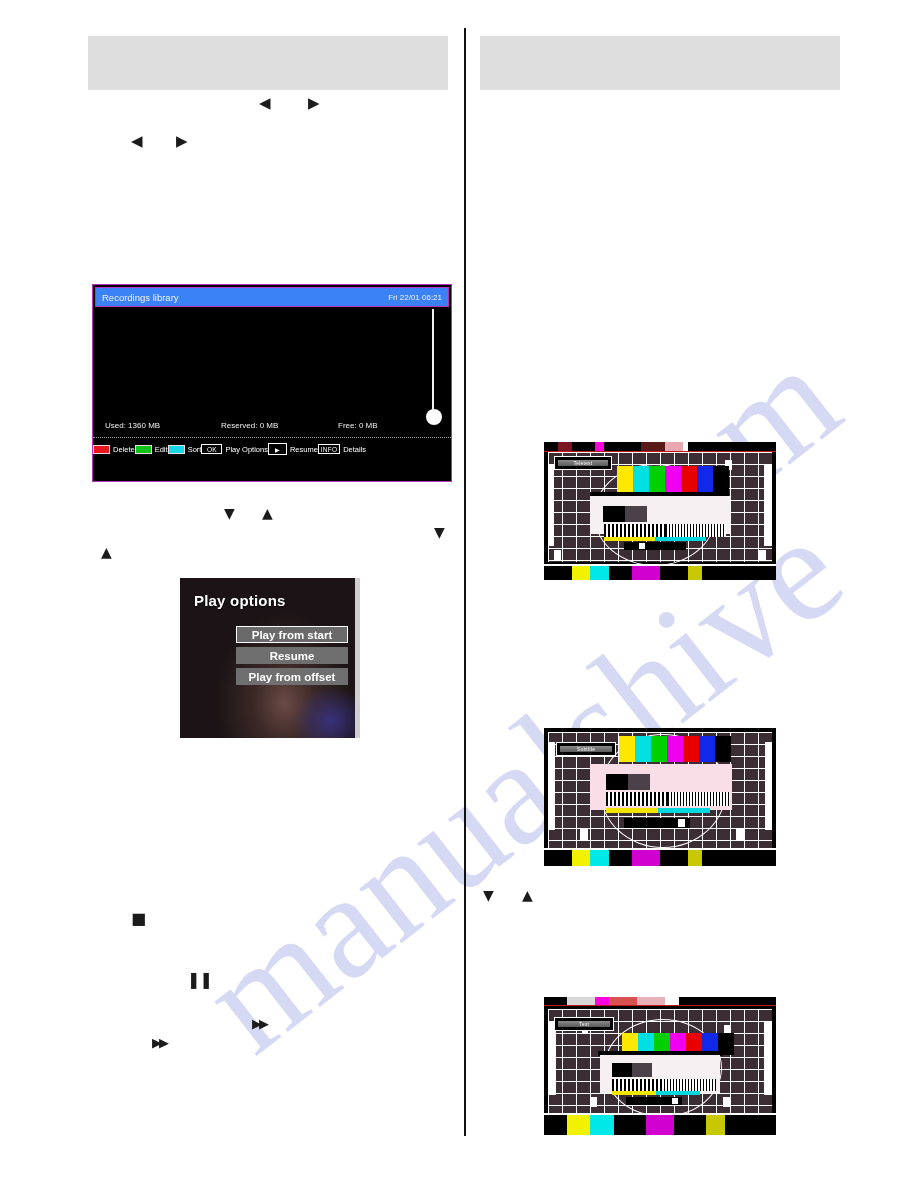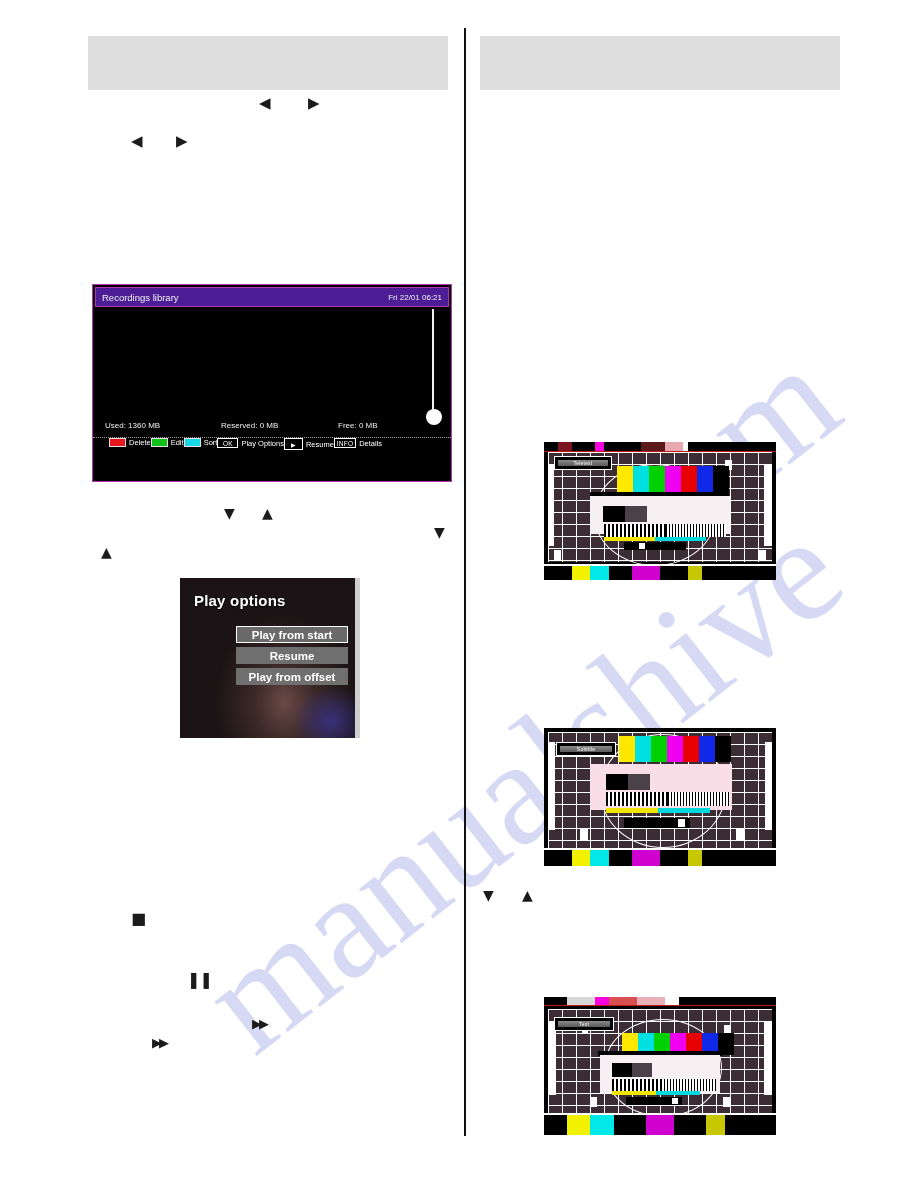--- a/index.html
+++ b/index.html
@@ -27,37 +27,37 @@
 
   
   .glyph{position:absolute;color:#1b1b1b;line-height:1;
          font-family:"DejaVu Sans",sans-serif;}
 
   
   .osd{position:absolute;left:92px;top:284px;width:360px;height:198px;
        background:#000;border:1px solid #b832b8;box-sizing:border-box;
        font-family:"Liberation Sans",sans-serif;}
   .osd-titlebar{position:relative;height:20px;margin:2px 2px 0 2px;
-       border:1px solid #b832b8;box-sizing:border-box;background:#4c1d95;
+       border:1px solid #b832b8;box-sizing:border-box;background:#3b82f6;
        display:flex;align-items:center;justify-content:space-between;padding:0 6px;}
   .osd-title{color:#f2f2f2;font-size:9.5px;}
   .osd-clock{color:#f2f2f2;font-size:8px;}
   .osd-cols{position:relative;height:16px;margin-top:3px;color:#efefef;font-size:8px;}
   .osd-cols span{position:absolute;top:0;}
   .c-name{left:12px;} .c-start{left:170px;} .c-length{left:250px;}
   .osd-list{position:relative;height:112px;}
   .osd-scroll-track{position:absolute;right:17px;top:2px;width:2px;height:104px;background:#f2f2f2;}
   .osd-scroll-thumb{position:absolute;right:9px;bottom:-6px;width:16px;height:16px;
        border-radius:50%;background:#fff;}
   .osd-status{position:relative;height:18px;color:#efefef;font-size:8px;
        border-bottom:1px dotted #9b9b9b;}
   .osd-status span{position:absolute;top:2px;}
   .s-used{left:12px;} .s-res{left:128px;} .s-free{left:245px;}
-  .osd-actions{position:relative;height:22px;display:flex;align-items:flex-start;
-       gap:0;padding:0 16px;}
+  .osd-actions{position:relative;height:22px;display:flex;align-items:center;
+       gap:0;padding:0 0;}
   .act{display:flex;align-items:center;gap:3px;font-size:7.5px;color:#fff;}
   .act + .act{}
   .key-chip{width:17px;height:9px;border:1px solid #e2e2e2;box-sizing:border-box;display:block;}
   .chip-red{background:#e8151d;} .chip-green{background:#12c21a;} .chip-cyan{background:#18d7e6;}
   .key-text{min-width:21px;height:10px;border:1px solid #fff;box-sizing:border-box;
        background:#000;color:#fff;font-size:6.5px;line-height:9px;text-align:center;
        font-family:"Liberation Sans",sans-serif;letter-spacing:.2px;display:block;padding:0 2px;}
   .key-play{width:17px;height:10px;border:1px solid #fff;background:#000;
        display:flex;align-items:center;justify-content:center;color:#fff;font-size:6px;}
 

